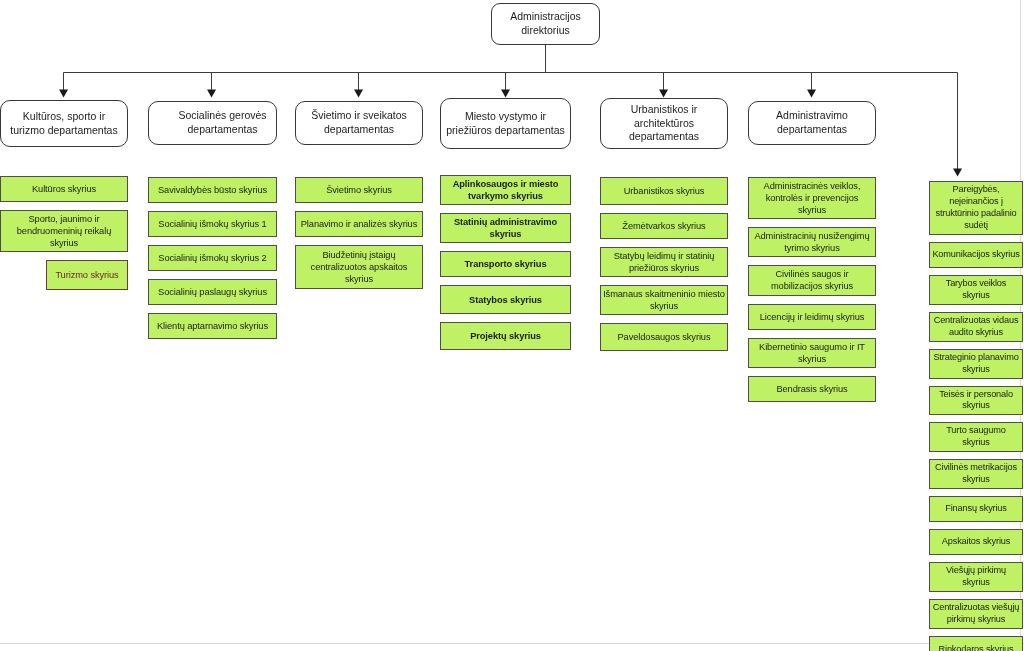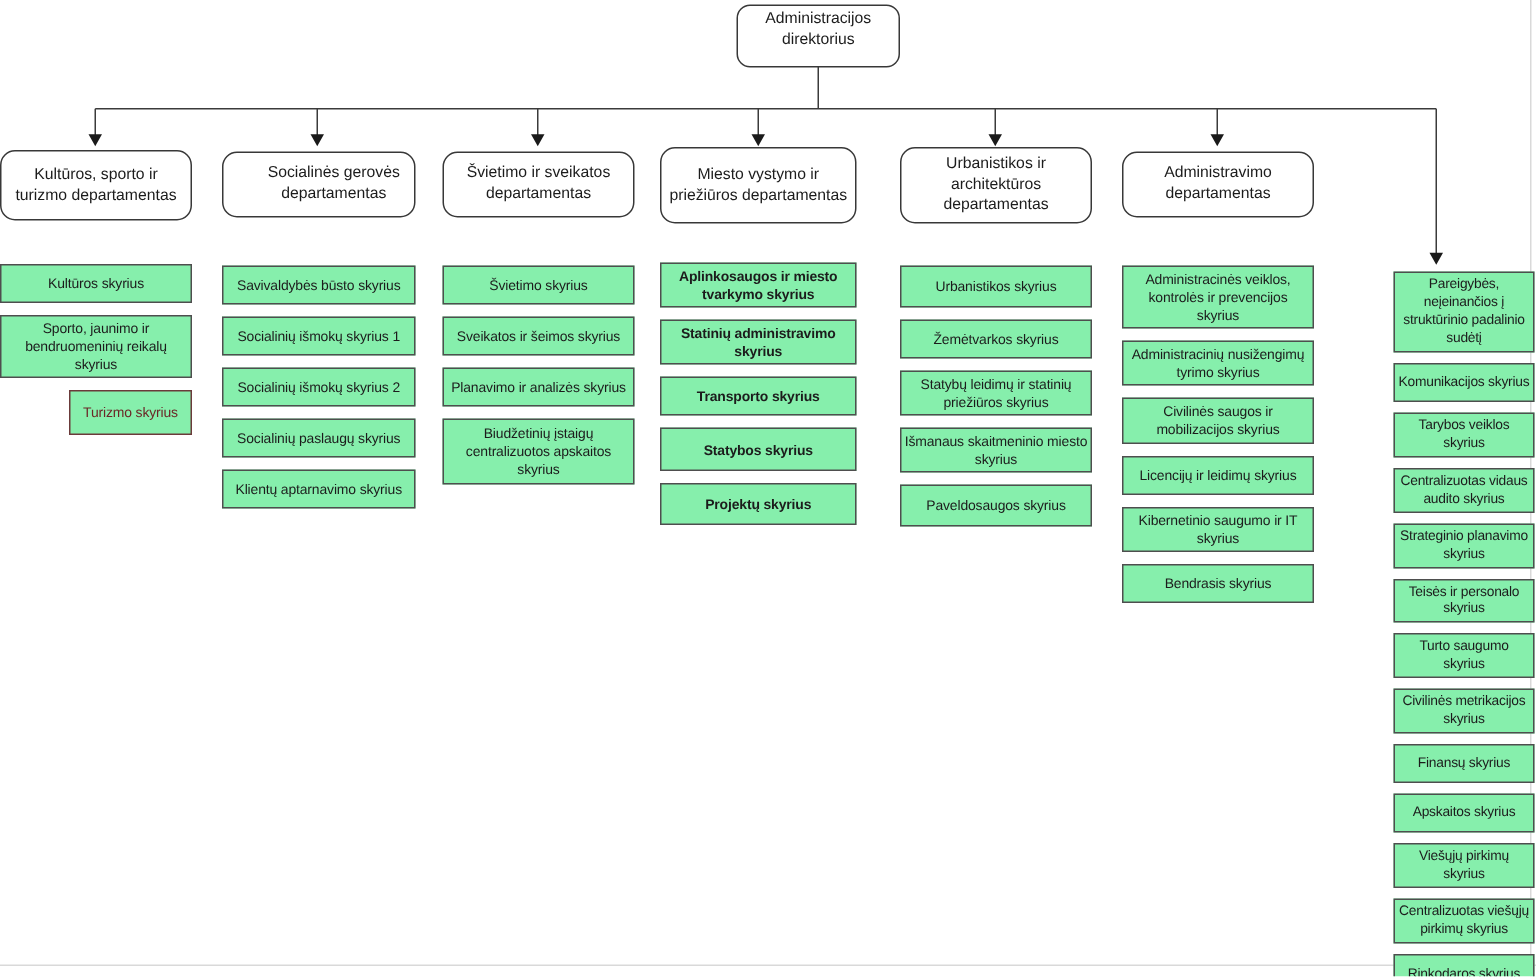--- a/index.html
+++ b/index.html
@@ -10,32 +10,32 @@
   svg.wires { position:absolute; left:0; top:0; z-index:0; }
   .col { position:absolute; top:0; height:651px; z-index:1; }
   .dept {
     position:absolute; left:0; right:0; box-sizing:border-box;
     border:1px solid #383838; border-radius:10px; background:#fff;
     display:flex; align-items:center; justify-content:center; text-align:center;
     font-size:10.5px; line-height:1.3; padding:3px 4px;
   }
   .units { position:absolute; left:0; right:0; display:flex; flex-direction:column; gap:8px; }
   .unit {
-    box-sizing:border-box; border:1px solid #4e4e4e; background:#86efac;
+    box-sizing:border-box; border:1px solid #4e4e4e; background:#bef264;
     min-height:26px; display:flex; align-items:center; justify-content:center;
     text-align:center; font-size:9.3px; line-height:1.3; padding:2px 2px;
     letter-spacing:-0.1px;
   }
   .col7 .units { gap:7px;padding-left:40px; }
   .col7 .unit { font-size:9.2px; letter-spacing:-0.15px; }
   .unit.highlight { color:#6b2727; border-color:#6b3a3a; }
   .root {
     position:absolute; left:491px; top:3px; width:109px; height:42px; box-sizing:border-box;
     border:1px solid #383838; border-radius:9px; background:#fff;
-    display:flex; justify-content:center; text-align:center;
+    display:flex; align-items:center; justify-content:center; text-align:center;
     font-size:10.5px; line-height:1.3; padding:2px 4px; z-index:1;
   }
 </style>
 </head>
 <body>
 
 <div id="stage">
 
   <svg class="wires" width="1024" height="651">
 
@@ -108,23 +108,20 @@
 
   <div class="col" style="left:295px; width:128px;">
     <div class="dept" style="top:101px; min-height:44px;">
       <span>Švietimo ir sveikatos departamentas</span>
     </div>
     <div class="units" style="top:177px;">
       <div class="unit">
           <span>Švietimo skyrius</span>
         </div>
       <div class="unit">
-          <span>Sveikatos ir šeimos skyrius</span>
-        </div>
-      <div class="unit">
           <span>Planavimo ir analizės skyrius</span>
         </div>
       <div class="unit" style="min-height:44px;">
           <span>Biudžetinių įstaigų centralizuotos apskaitos skyrius</span>
         </div>
     </div>
   </div>
 
   <div class="col" style="left:440px; width:131px;">
     <div class="dept" style="top:98px; min-height:51px;">

